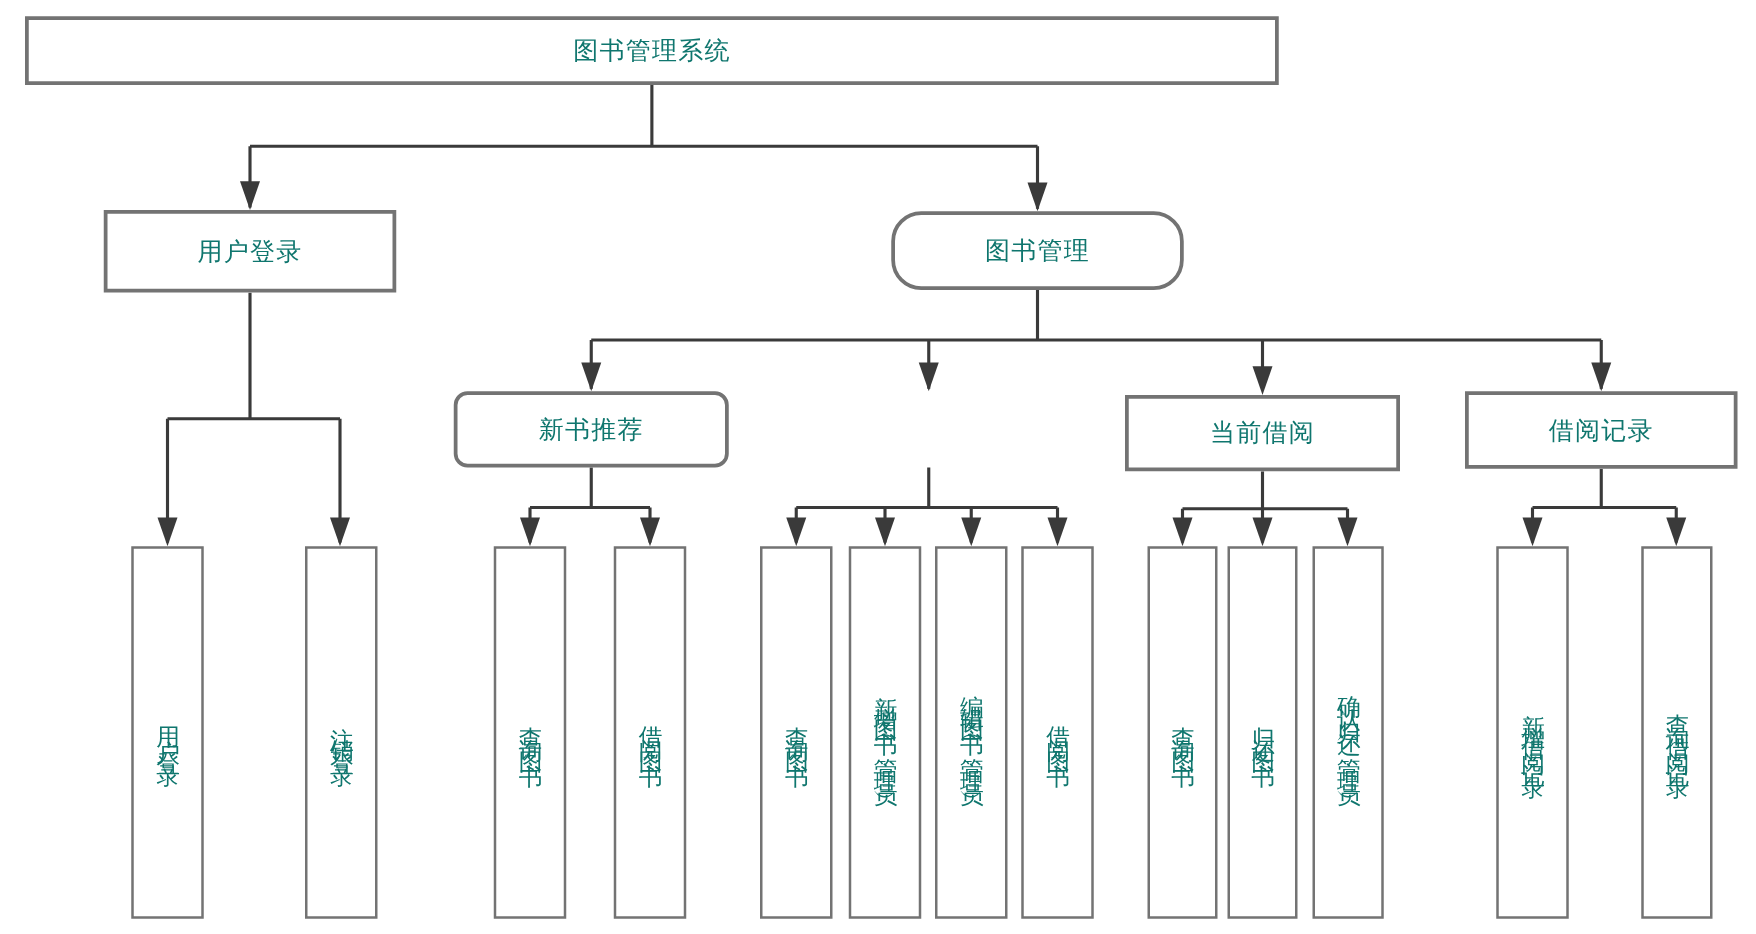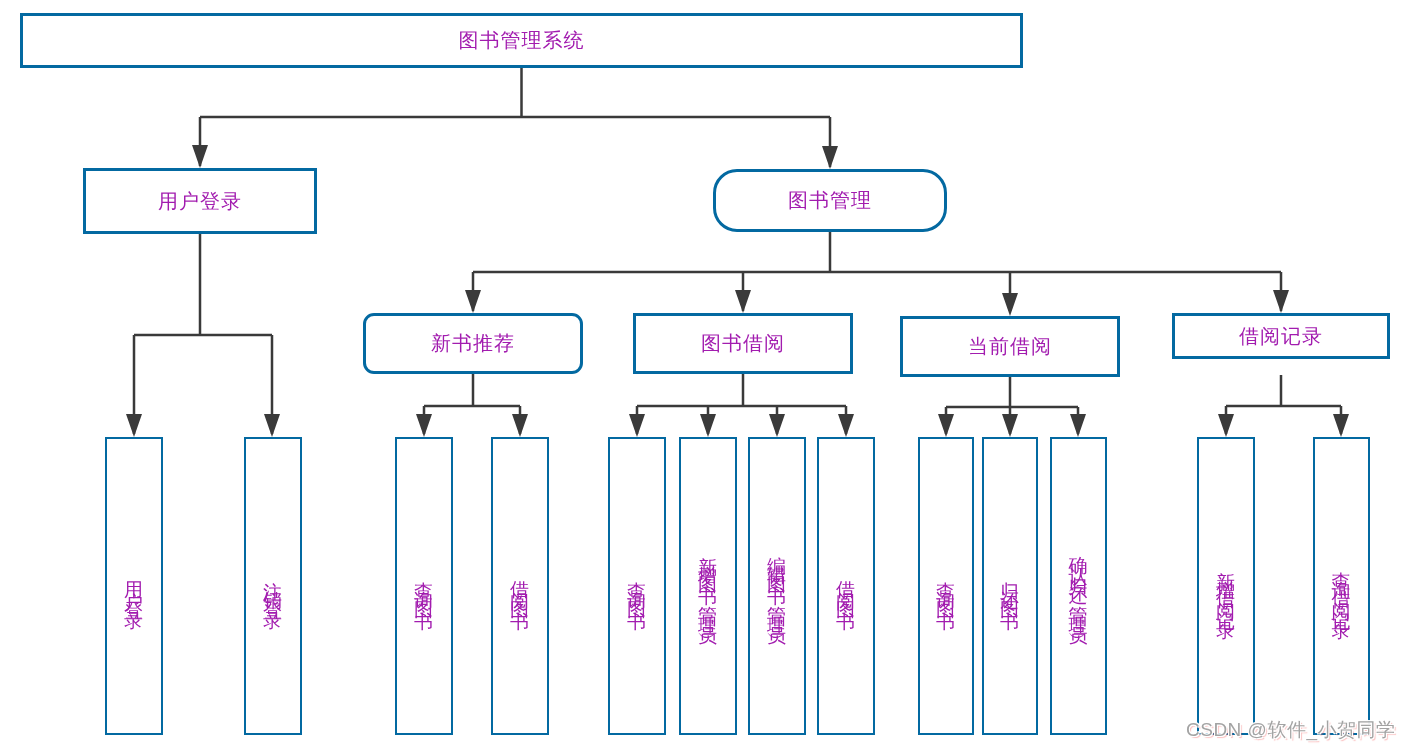--- a/index.html
+++ b/index.html
@@ -7,24 +7,24 @@
     position:relative;
     width:1405px;height:747px;
     background:#ffffff;
     font-family:"Liberation Sans","DejaVu Sans",sans-serif;
     overflow:hidden;
   }
   svg.wires{position:absolute;left:0;top:0;z-index:1;}
   .node{
     position:absolute;
     background:#ffffff;
-    border:3px solid #0369a1;
+    border:3px solid #737373;
     box-sizing:border-box;
     display:flex;align-items:center;justify-content:center;
-    color:#a21caf;
+    color:#0f766e;
     z-index:2;
   }
   .node .lbl{
     font-size:20px;
     letter-spacing:1px;
     white-space:nowrap;
   }
   .leaf{border-width:2.5px;}
   .leaf .lbl{
     writing-mode:vertical-rl;
@@ -35,21 +35,21 @@
   }
   
   .n-root{left:20px;top:13px;width:1003px;height:55px;}
   
   .n-login{left:83px;top:168px;width:234px;height:66px;}
   .n-mgmt{left:713px;top:169px;width:234px;height:63px;border-radius:24px;}
   
   .n-rec{left:363px;top:313px;width:220px;height:61px;border-radius:11px;}
   .n-borrow{left:633px;top:313px;width:220px;height:61px;}
   .n-current{left:900px;top:316px;width:220px;height:61px;text-align:right;}
-  .n-records{left:1172px;top:313px;width:218px;height:46px;}
+  .n-records{left:1172px;top:313px;width:218px;height:62px;}
   
   .leaf{top:437px;width:58px;height:298px;}
   .n-leaf-a1{left:105px;}
   .n-leaf-a2{left:244px;}
   .n-leaf-b1{left:395px;}
   .n-leaf-b2{left:491px;}
   .n-leaf-c1{left:608px;}
   .n-leaf-c2{left:679px;}
   .n-leaf-c3{left:748px;}
   .n-leaf-c4{left:817px;}
@@ -124,23 +124,20 @@
   <div class="node n-login">
     <span class="lbl">用户登录</span>
   </div>
   <div class="node n-mgmt">
     <span class="lbl">图书管理</span>
   </div>
 
   <div class="node n-rec">
     <span class="lbl">新书推荐</span>
   </div>
-  <div class="node n-borrow">
-    <span class="lbl">图书借阅</span>
-  </div>
   <div class="node n-current">
     <span class="lbl">当前借阅</span>
   </div>
   <div class="node n-records">
     <span class="lbl">借阅记录</span>
   </div>
 
   <div class="node leaf n-leaf-a1">
     <span class="lbl">用户登录</span>
   </div>
@@ -178,15 +175,14 @@
     <span class="lbl">确认归还（管理员）</span>
   </div>
 
   <div class="node leaf n-leaf-e1">
     <span class="lbl">新增借阅记录</span>
   </div>
   <div class="node leaf n-leaf-e2">
     <span class="lbl">查询借阅记录</span>
   </div>
 
-  <div class="watermark">CSDN @软件_小贺同学</div>
 
 </div>
 
 </body></html>

